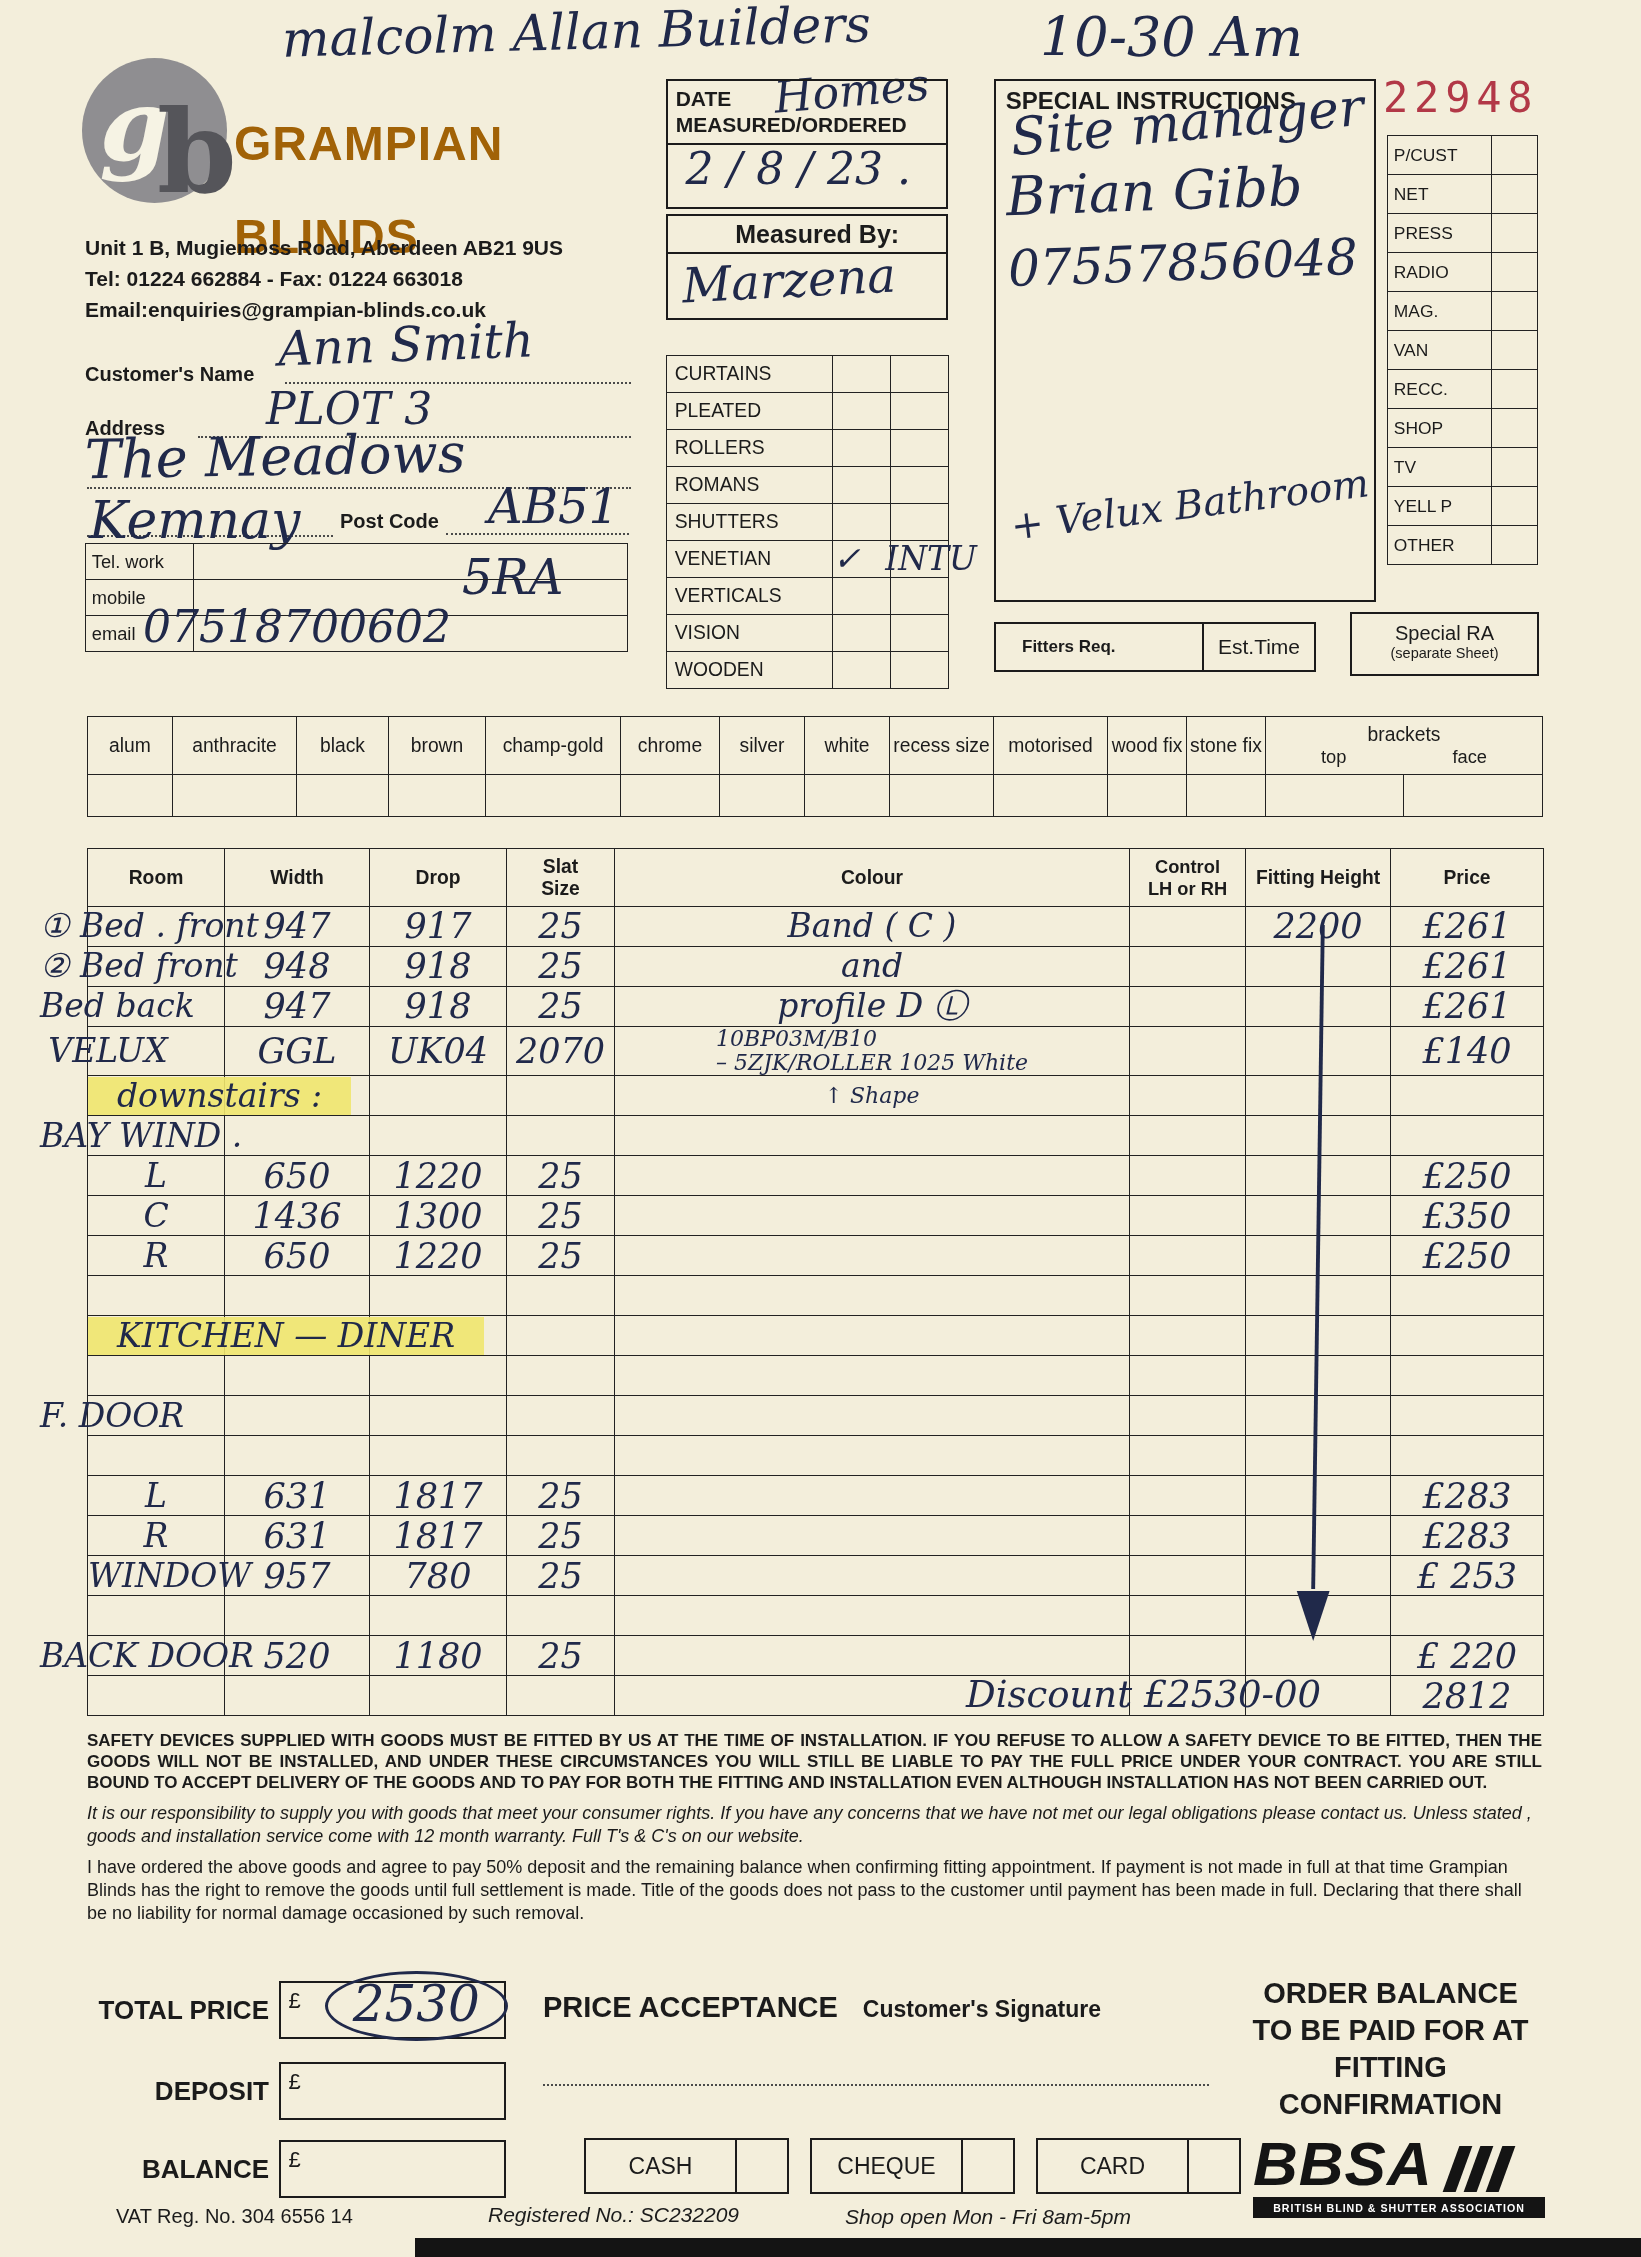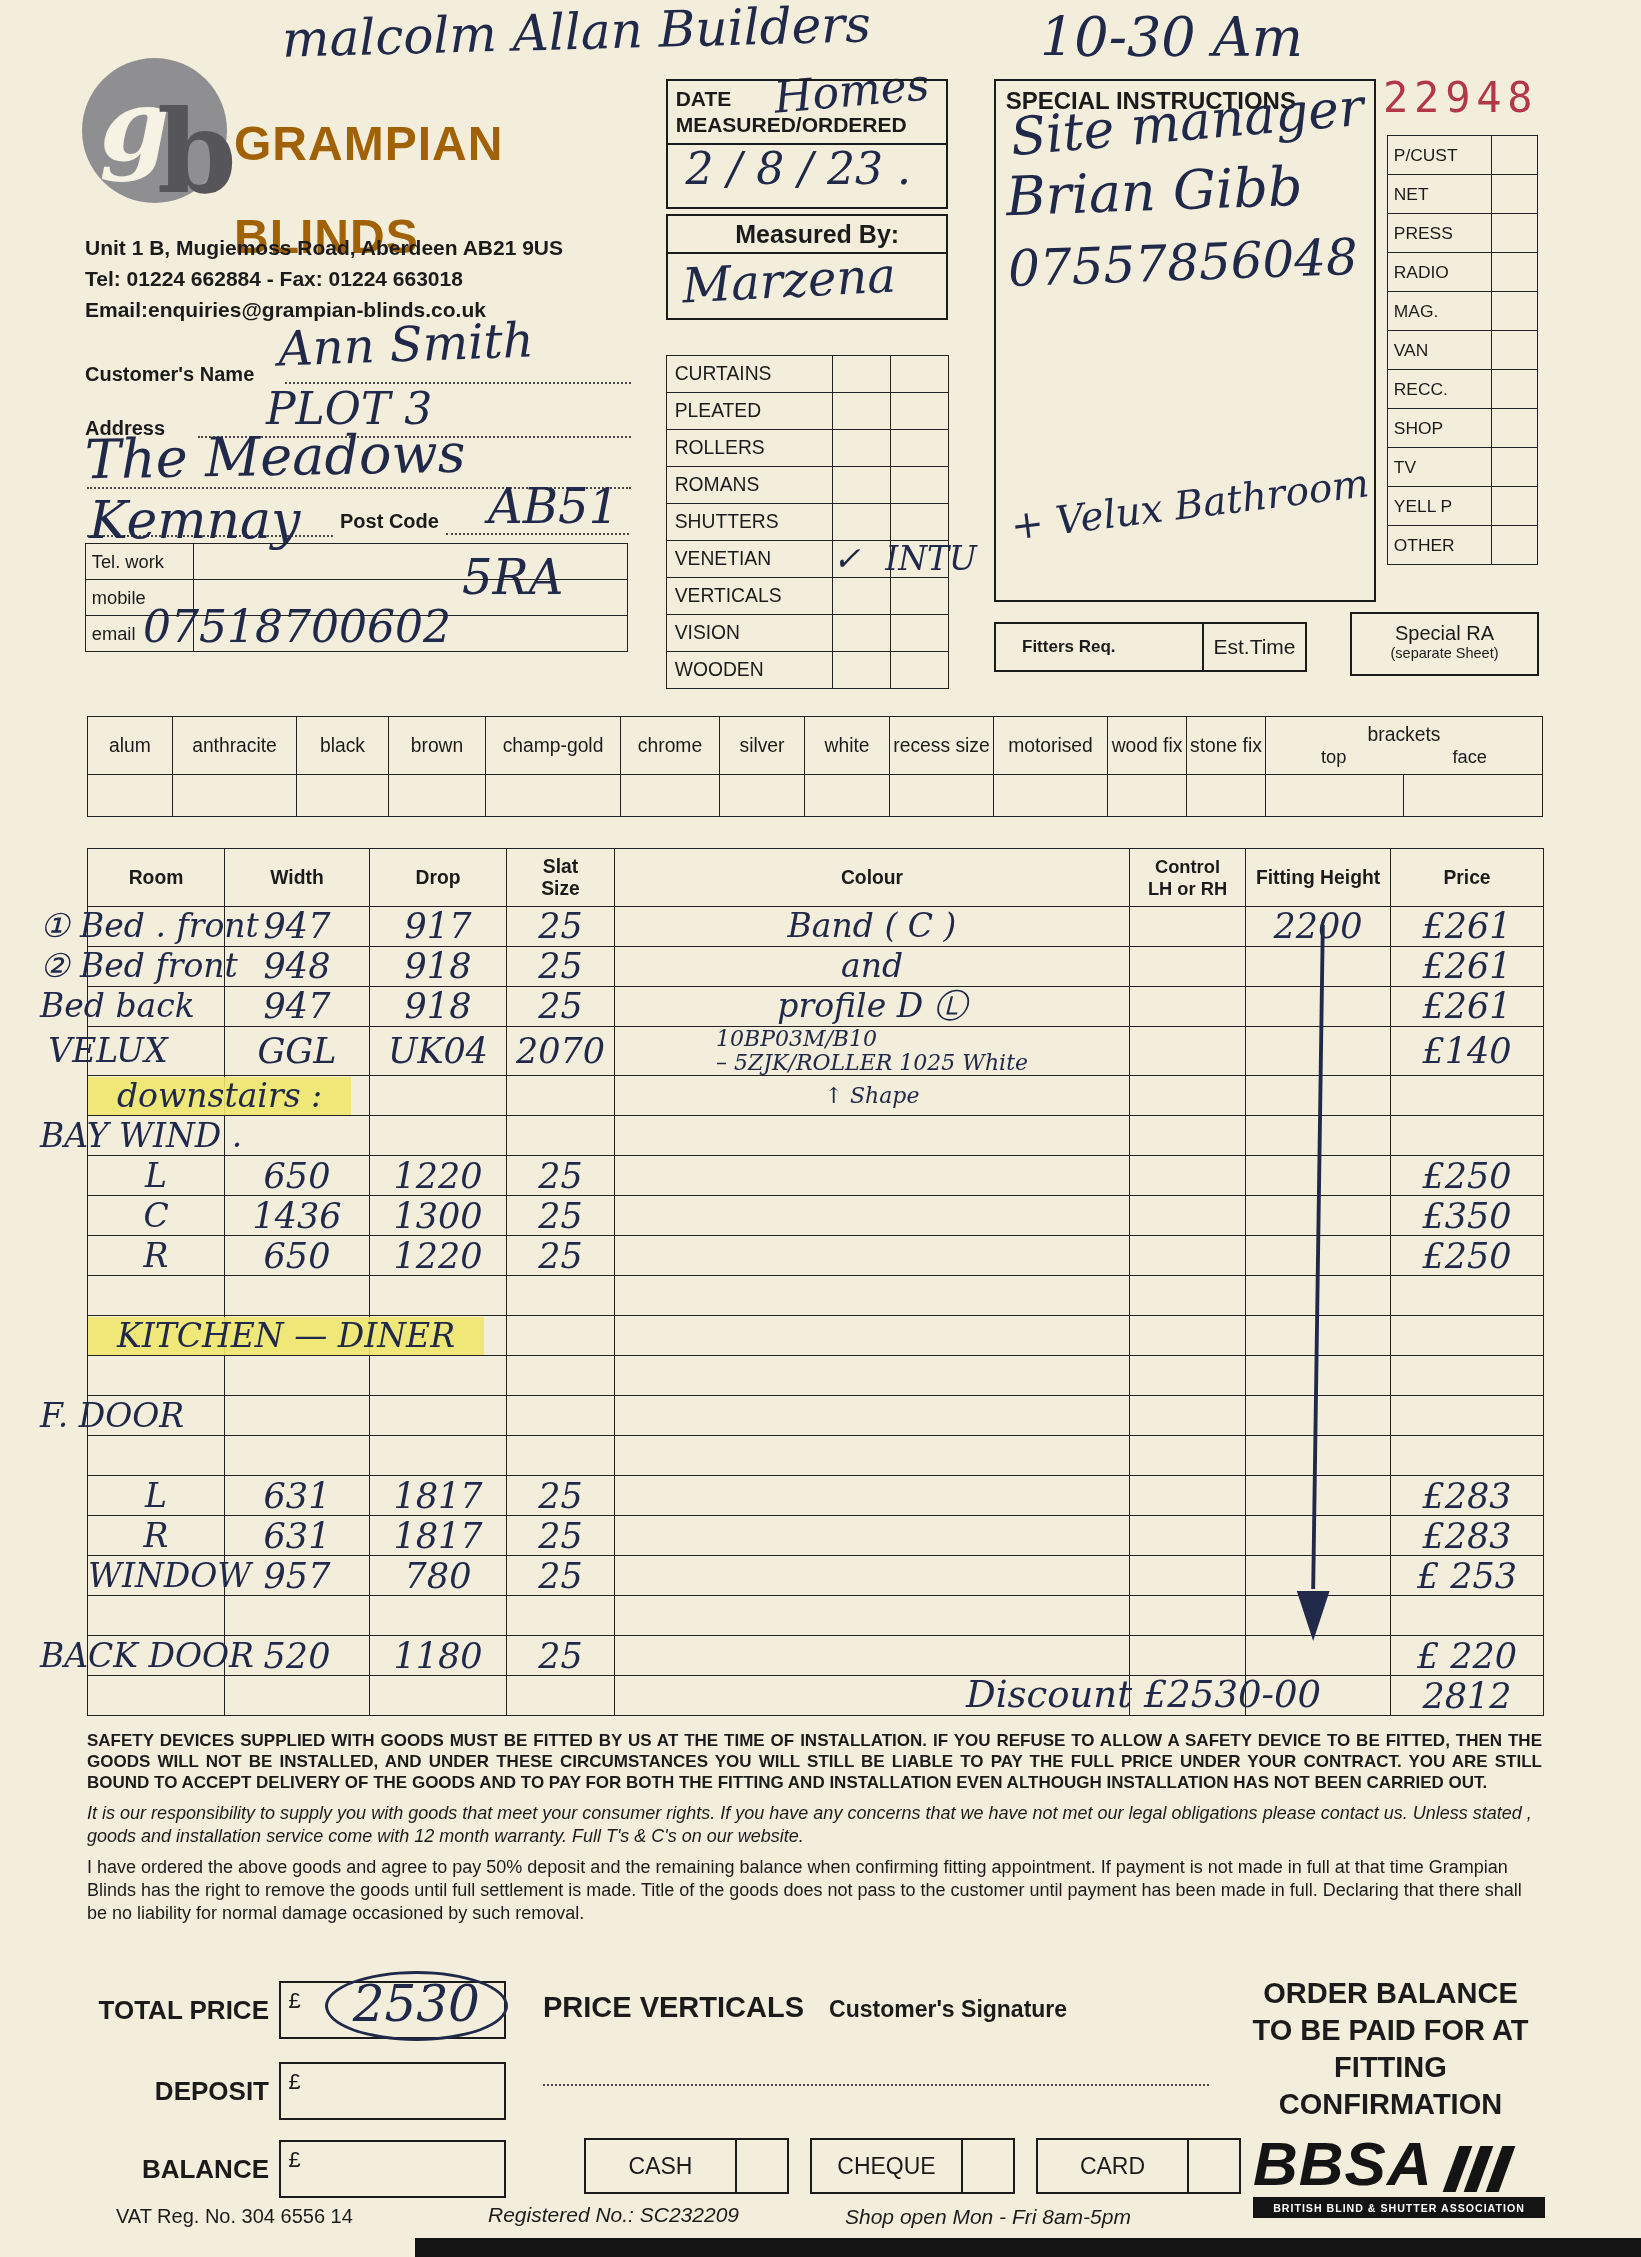--- a/index.html
+++ b/index.html
@@ -278,21 +278,21 @@
 
         <tr>
           <td class="m-lbl">OTHER</td>
           <td class="m-box"></td>
         </tr>
       </tbody>
   </table>
 
   <div class="abs" style="left:994px;top:622px;display:flex;">
     <div class="pbox" style="width:210px;height:50px;font-weight:bold;font-size:17px;display:flex;align-items:center;padding-left:26px;">Fitters Req.</div>
-    <div class="pbox" style="width:103px;height:50px;border-left:none;font-size:21px;display:flex;align-items:center;justify-content:center;">Est.Time</div>
+    <div class="pbox" style="width:112px;height:50px;border-left:none;font-size:21px;display:flex;align-items:center;justify-content:center;">Est.Time</div>
   </div>
   <div class="abs pbox" style="left:1350px;top:612px;width:189px;height:64px;text-align:center;padding-top:7.7px;">
     <div style="font-size:20px;">Special RA</div>
     <div style="font-size:14.5px;">(separate Sheet)</div>
   </div>
 
   <table class="abs finish-table" style="left:87px;top:716px;width:1455px;">
     <colgroup>
       <col style="width:85px">
         <col style="width:124px">
@@ -623,21 +623,21 @@
     </div>
   </div>
   <div class="abs pay-row" style="left:87px;top:2140px;">
     <span class="pay-label">BALANCE</span>
     <div class="pay-box">
       <span class="pound">£</span>
     </div>
   </div>
 
   <div class="abs accept" style="left:543px;top:1991px;">
-    <span class="a1">PRICE VERTICALS</span>
+    <span class="a1">PRICE ACCEPTANCE</span>
     <span class="a2">Customer's Signature</span>
   </div>
   <div class="abs dotline" style="left:543px;top:2057px;width:666px;height:29px;"></div>
 
   <div class="abs order-balance" style="left:1241px;top:1975px;">ORDER BALANCE TO BE PAID FOR AT FITTING CONFIRMATION</div>
 
   <div class="abs methods" style="left:584px;top:2138px;">
 
       <div class="method">
         <div class="m-label">CASH</div>

